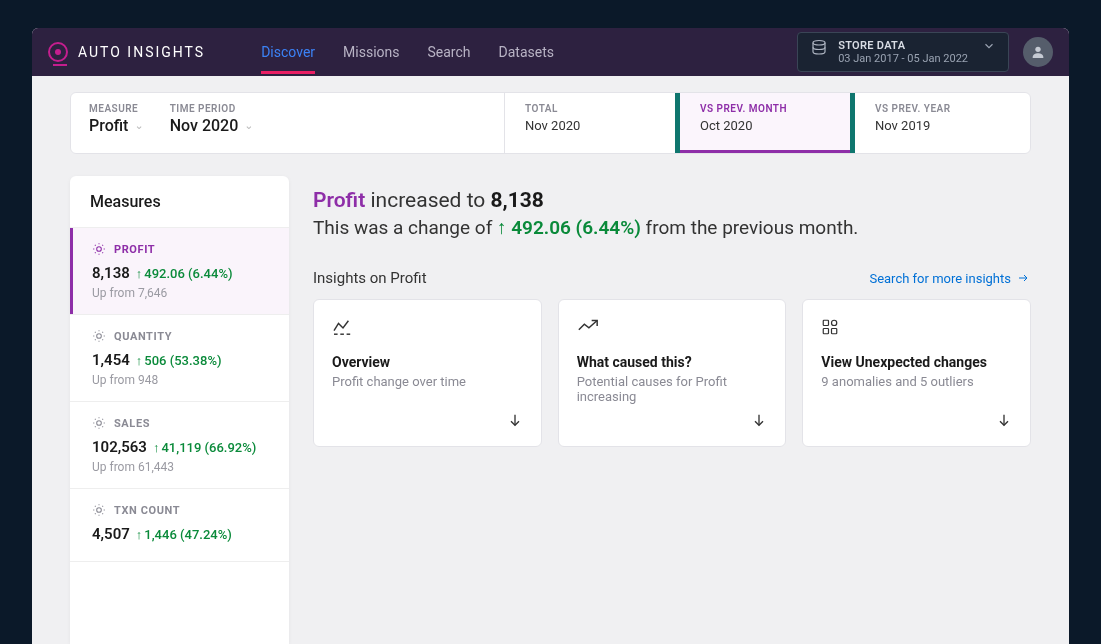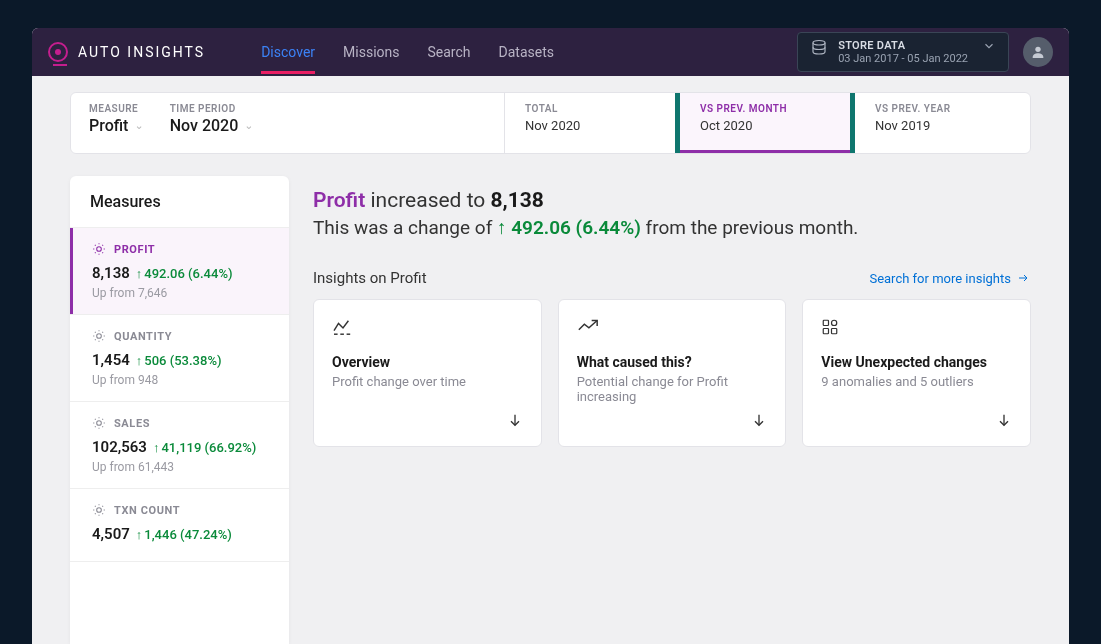--- a/index.html
+++ b/index.html
@@ -297,21 +297,21 @@
 
         <div class="card">
           <div class="card-icon">
             <svg width="22" height="16" viewBox="0 0 24 16" fill="none" stroke="#333" stroke-width="1.6">
                 <polyline points="2 12 8 6 13 10 22 2"></polyline>
                 <polyline points="16 2 22 2 22 8"></polyline>
               </svg>
           </div>
           <div class="card-body">
             <div class="card-title">What caused this?</div>
-            <div class="card-sub">Potential change for Profit increasing</div>
+            <div class="card-sub">Potential causes for Profit increasing</div>
           </div>
           <div class="card-footer">
             <svg width="16" height="16" viewBox="0 0 24 24" fill="none" stroke="#333" stroke-width="2">
                 <line x1="12" y1="4" x2="12" y2="20"></line>
                 <polyline points="6 14 12 20 18 14"></polyline>
               </svg>
           </div>
         </div>
 
         <div class="card">

